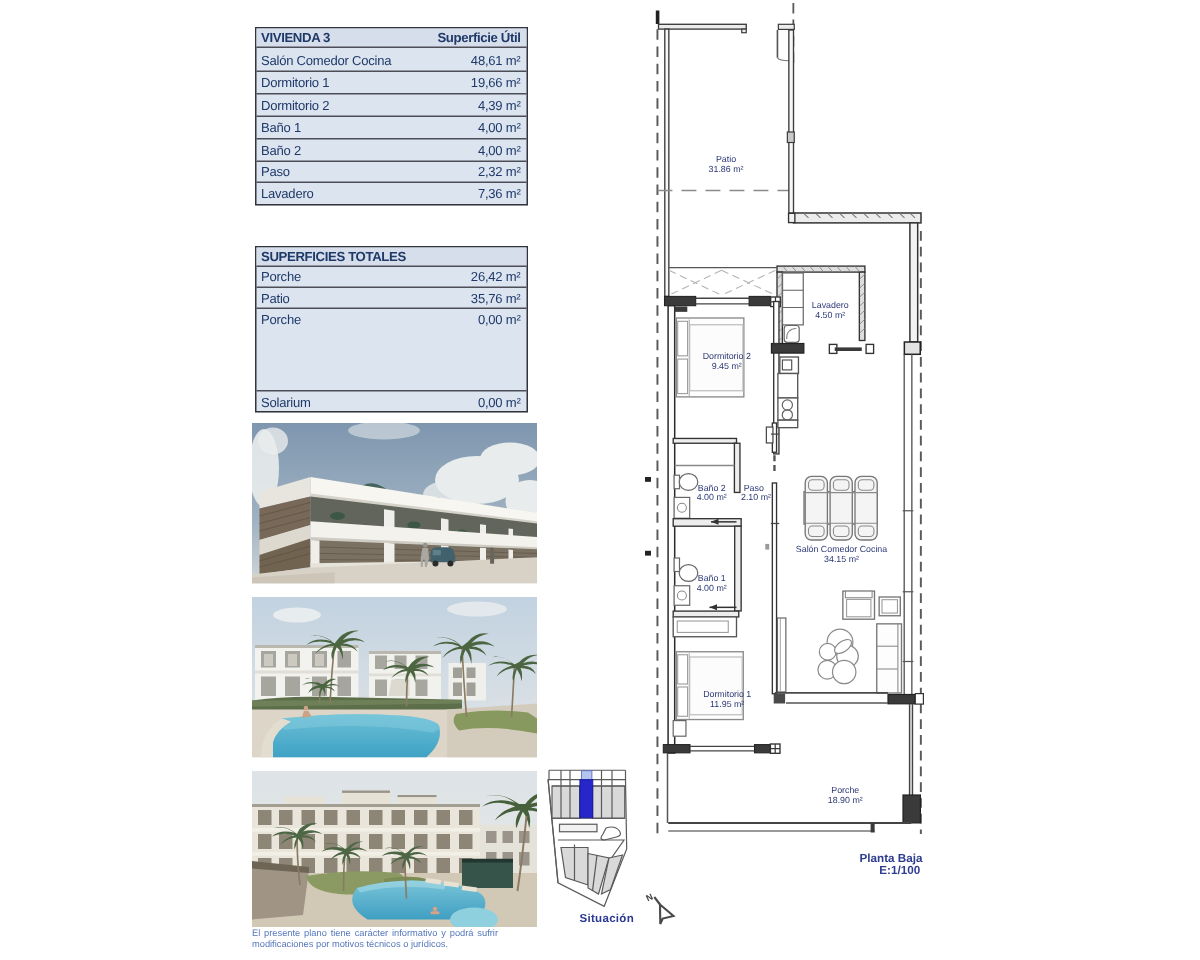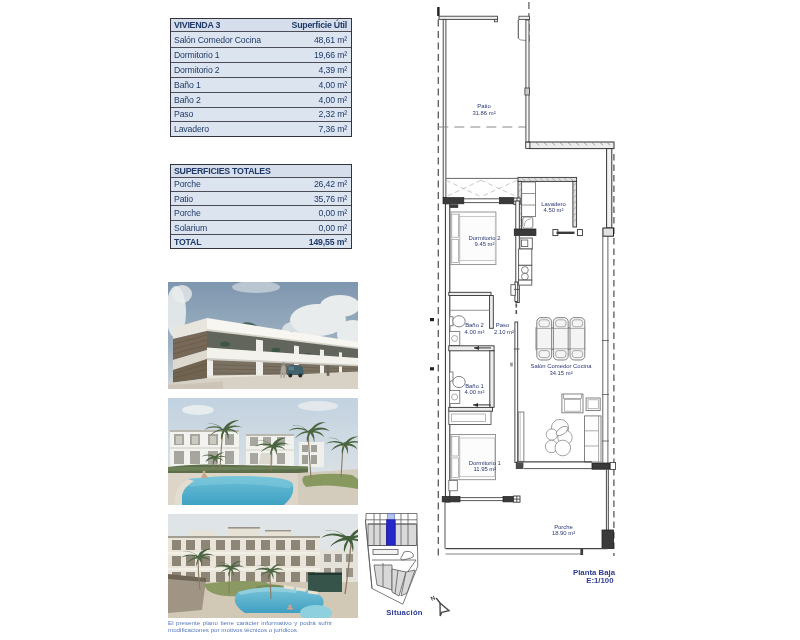--- a/index.html
+++ b/index.html
@@ -59,27 +59,23 @@
       <span>26,42 m²</span>
     </div>
   <div class="r" style="height:14.3px;">
       <span>Patio</span>
       <span>35,76 m²</span>
     </div>
   <div class="r" style="height:14.6px;">
       <span>Porche</span>
       <span>0,00 m²</span>
     </div>
-  <div class="r" style="height:14.1px;">
+  <div class="r" style="height:14.1px;margin-top:40px;">
       <span>Solarium</span>
       <span>0,00 m²</span>
-    </div>
-  <div class="r" style="height:14.3px;font-weight:bold;">
-      <span>TOTAL</span>
-      <span>149,55 m²</span>
     </div>
 </div>
 
 <svg class="abs" style="left:168px;top:282px;" width="190" height="107" viewBox="0 0 190 107">
   <defs>
     <linearGradient id="sky1" x1="0" y1="0" x2="0" y2="1">
       <stop offset="0" stop-color="#7e96af"></stop>
         <stop offset="0.6" stop-color="#9fb2c1"></stop>
         <stop offset="1" stop-color="#cfd6d8"></stop>
     </linearGradient>

